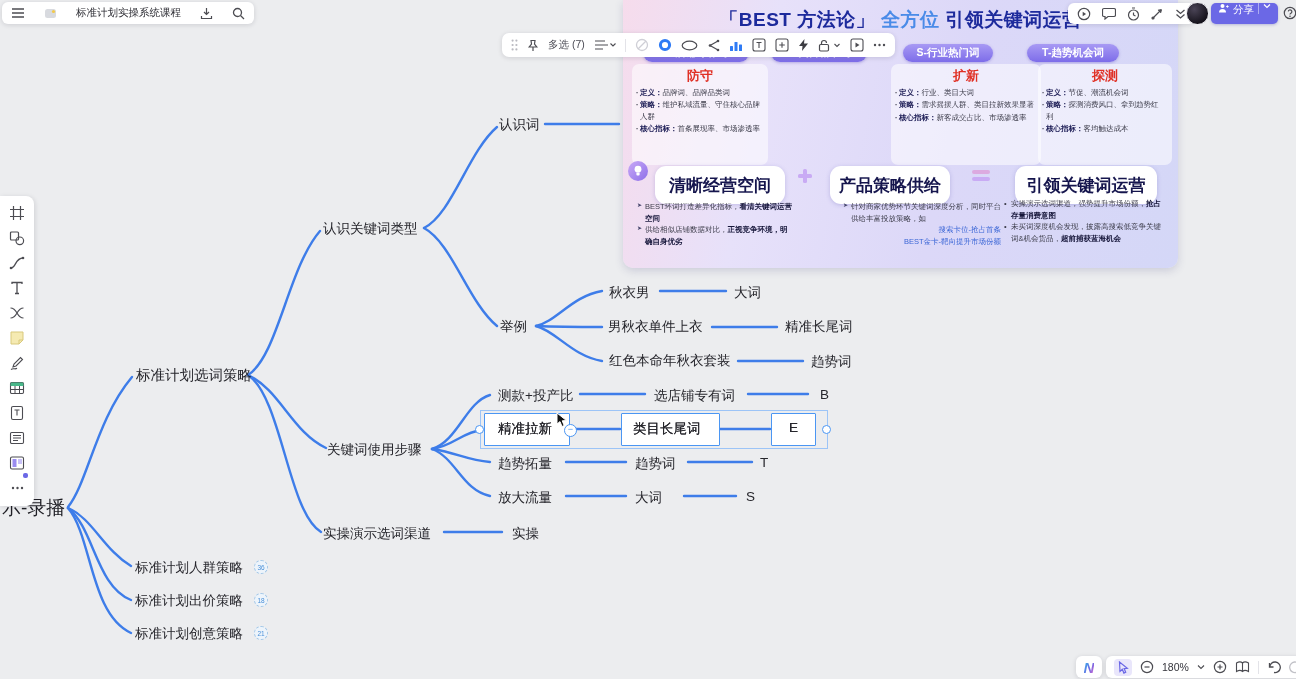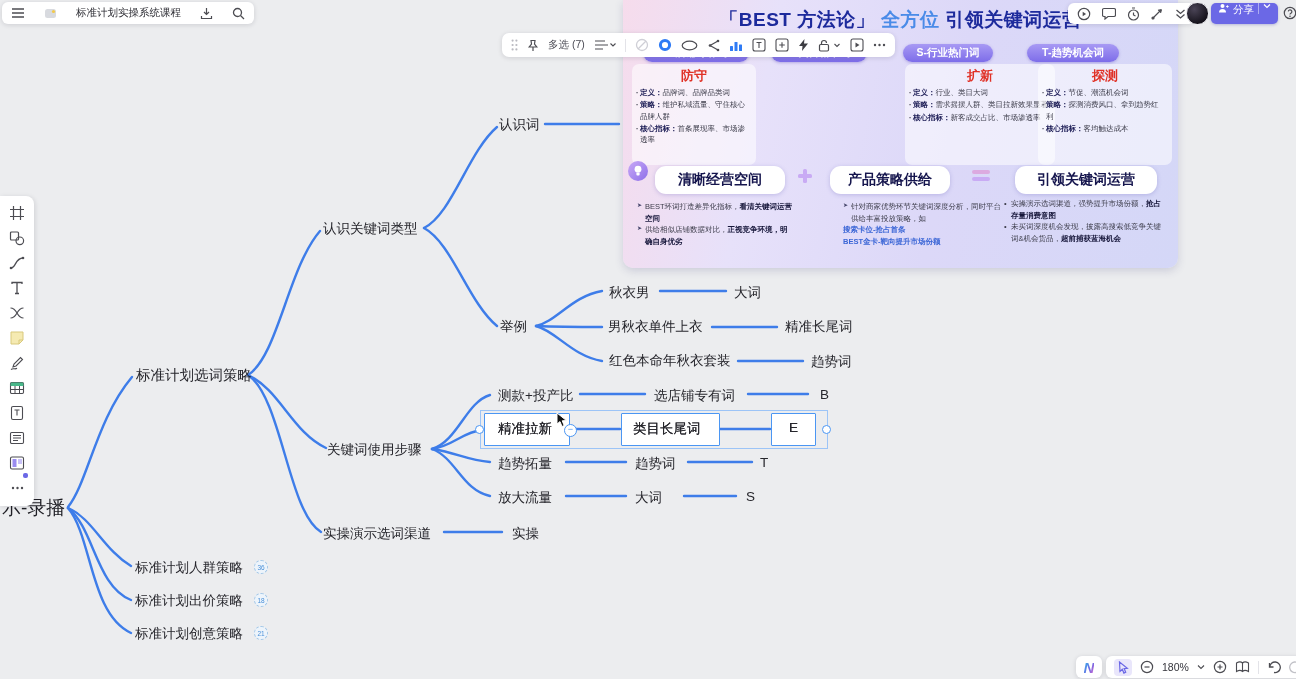--- a/index.html
+++ b/index.html
@@ -40,31 +40,31 @@
   .ppill{top:44px;height:18px;border-radius:10px;color:#fff;font-size:10.5px;font-weight:bold;
          display:flex;align-items:center;justify-content:center;white-space:nowrap;
          background:linear-gradient(180deg,#a89af4,#7d6de9);box-shadow:0 1px 3px rgba(90,70,190,.35)}
   .pcol{top:64px;height:97px;background:rgba(255,255,255,.55);border-radius:7px;padding:2px 0}
   .ptactic{text-align:center;font-size:13px;font-weight:bold;color:#e03126;margin:1px 0 2px}
   .pbul{font-size:7.5px;line-height:1.5;color:#3c3c4a;padding:0 7px 0 8px;position:relative;margin-bottom:1px}
   .pbul::before{content:"·";position:absolute;left:4px;top:0;font-weight:bold;color:#3c3c4a}
   .pbul b{color:#1c1c55}
   #bulb{left:5px;top:161px;width:20px;height:20px;border-radius:50%;
         background:linear-gradient(135deg,#c9a9f6,#8d6fe9);display:flex;align-items:center;justify-content:center}
-  .wpill{top:166px;height:28px;background:#fff;border-radius:11px;display:flex;align-items:center;
-         justify-content:center;font-size:14px;font-weight:bold;color:#15154d;
+  .wpill{top:166px;height:38px;background:#fff;border-radius:11px;display:flex;align-items:center;
+         justify-content:center;font-size:17px;font-weight:bold;color:#15154d;
          box-shadow:0 1px 4px rgba(80,70,170,.25);white-space:nowrap}
   .s-op{display:flex;align-items:center;justify-content:center}
   .sumcol{font-size:7.5px;line-height:1.55;color:#3c3c4a}
   .sumcol b{color:#16163a}
   .arrbul{position:relative;padding-left:8px}
   .arrbul::before{content:"\27A4";position:absolute;left:0;top:0;font-size:6px;color:#44446a}
   .dotbul{position:relative;padding-left:8px}
   .dotbul::before{content:"\2022";position:absolute;left:1px;top:0;color:#3c3c4a}
-  .bluelink{color:#3b66d6;font-weight:bold;text-align:left;font-size:7.5px;line-height:1.5}
+  .bluelink{color:#3b66d6;font-weight:normal;text-align:right;font-size:7.5px;line-height:1.5}
 
   
   #sel-toolbar{left:502px;top:33px;height:24px;display:flex;align-items:center;gap:9px;
                padding:0 9px;z-index:40;border-radius:7px}
   #sel-label{font-size:10.5px;color:#4c4c55;white-space:nowrap}
   .tb-div{width:1px;height:13px;background:#e3e3e8}
 
   
   #edges{left:0;top:0;z-index:5;pointer-events:none}
   .node{position:absolute;white-space:nowrap;color:#26262c;font-size:13.5px;z-index:12}
@@ -133,27 +133,27 @@
     <span class="t1">「BEST 方法论」</span>
     <span class="t2">全方位</span>
     <span class="t1">引领关键词运营</span>
   </div>
 
   <div class="ppill abs" style="left:20px;width:106px">B-店铺专有词</div>
   <div class="ppill abs" style="left:148px;width:96px">C-类目精准词</div>
   <div class="ppill abs" style="left:280px;width:90px">S-行业热门词</div>
   <div class="ppill abs" style="left:404px;width:92px">T-趋势机会词</div>
 
-  <div class="pcol abs" style="left:9px;width:124px">
+  <div class="pcol abs" style="left:9px;width:136px">
     <div class="ptactic">防守</div>
     <div class="pbul"><b>定义：</b><span>品牌词、品牌品类词</span></div>
     <div class="pbul"><b>策略：</b><span>维护私域流量、守住核心品牌人群</span></div>
     <div class="pbul"><b>核心指标：</b><span>首条展现率、市场渗透率</span></div>
   </div>
-  <div class="pcol abs" style="left:282px;width:150px">
+  <div class="pcol abs" style="left:268px;width:150px">
     <div class="ptactic">扩新</div>
     <div class="pbul"><b>定义：</b><span>行业、类目大词</span></div>
     <div class="pbul"><b>策略：</b><span>需求摇摆人群、类目拉新效果显著</span></div>
     <div class="pbul"><b>核心指标：</b><span>新客成交占比、市场渗透率</span></div>
   </div>
   <div class="pcol abs" style="left:415px;width:134px">
     <div class="ptactic">探测</div>
     <div class="pbul"><b>定义：</b><span>节促、潮流机会词</span></div>
     <div class="pbul"><b>策略：</b><span>探测消费风口、拿到趋势红利</span></div>
     <div class="pbul"><b>核心指标：</b><span>客均触达成本</span></div>

